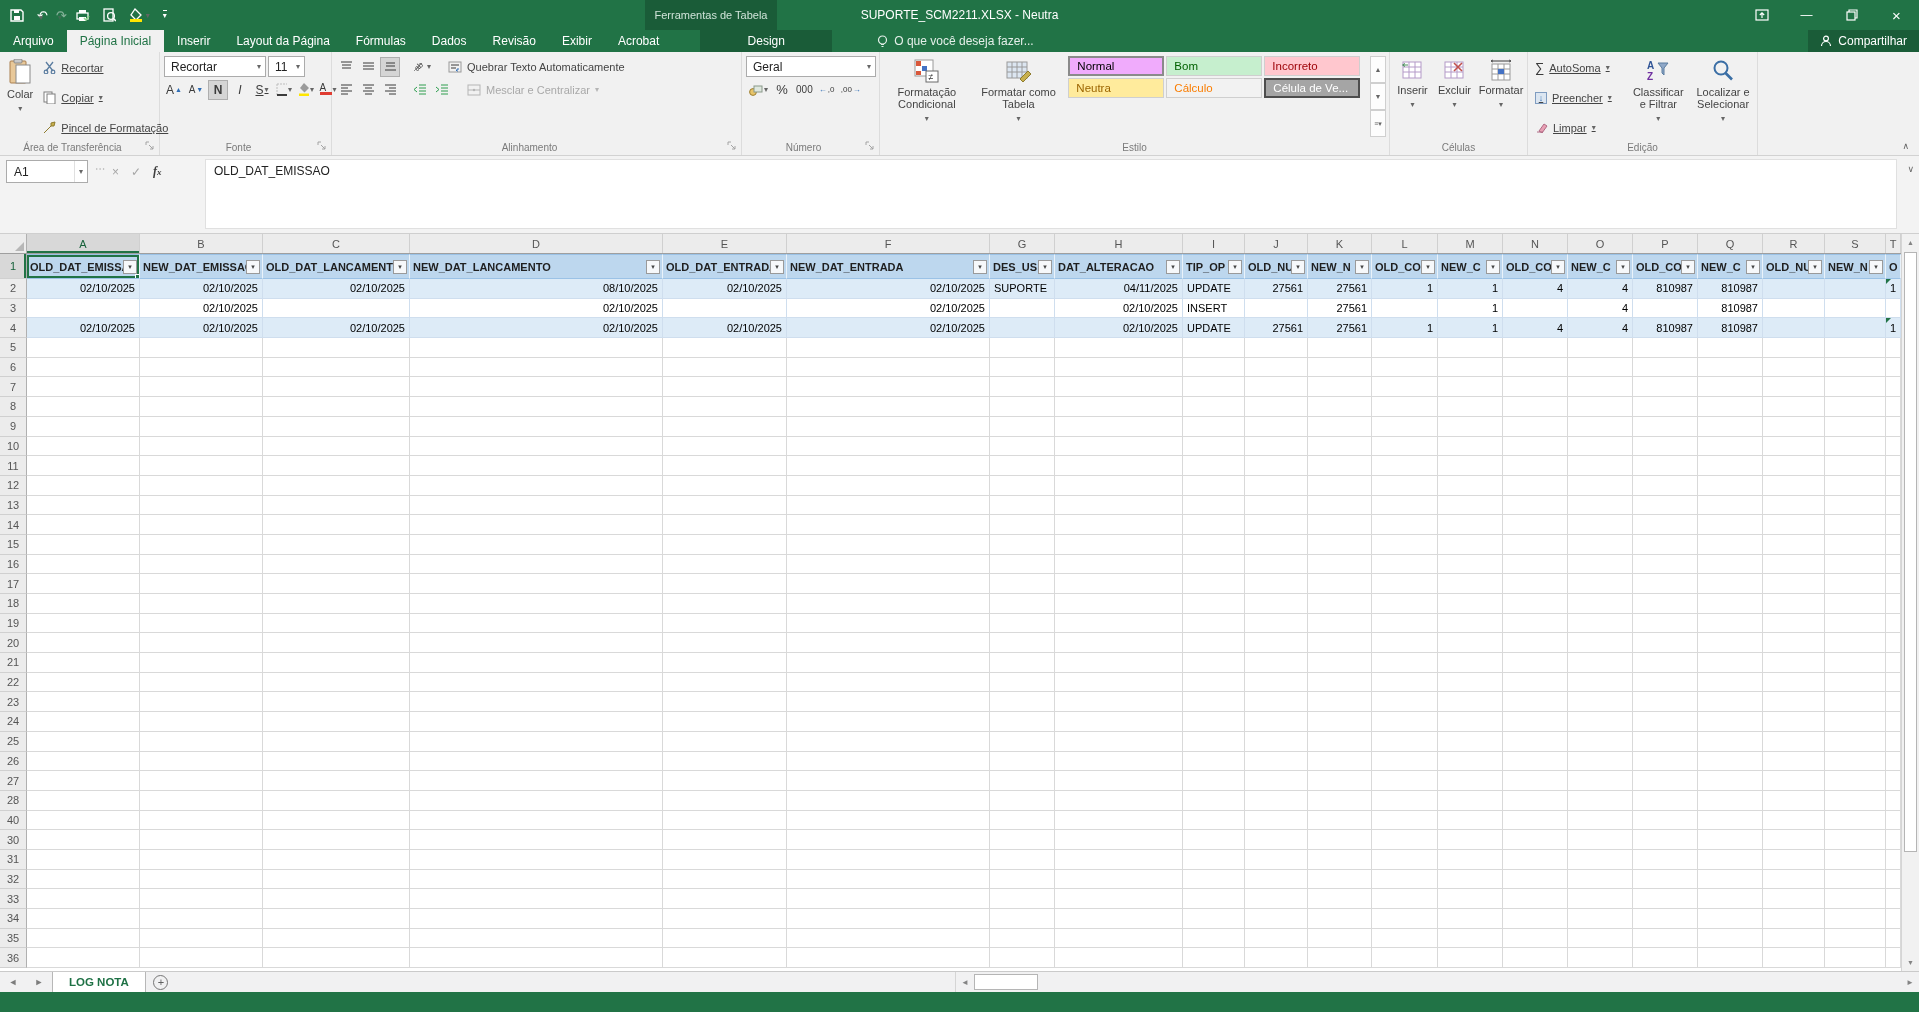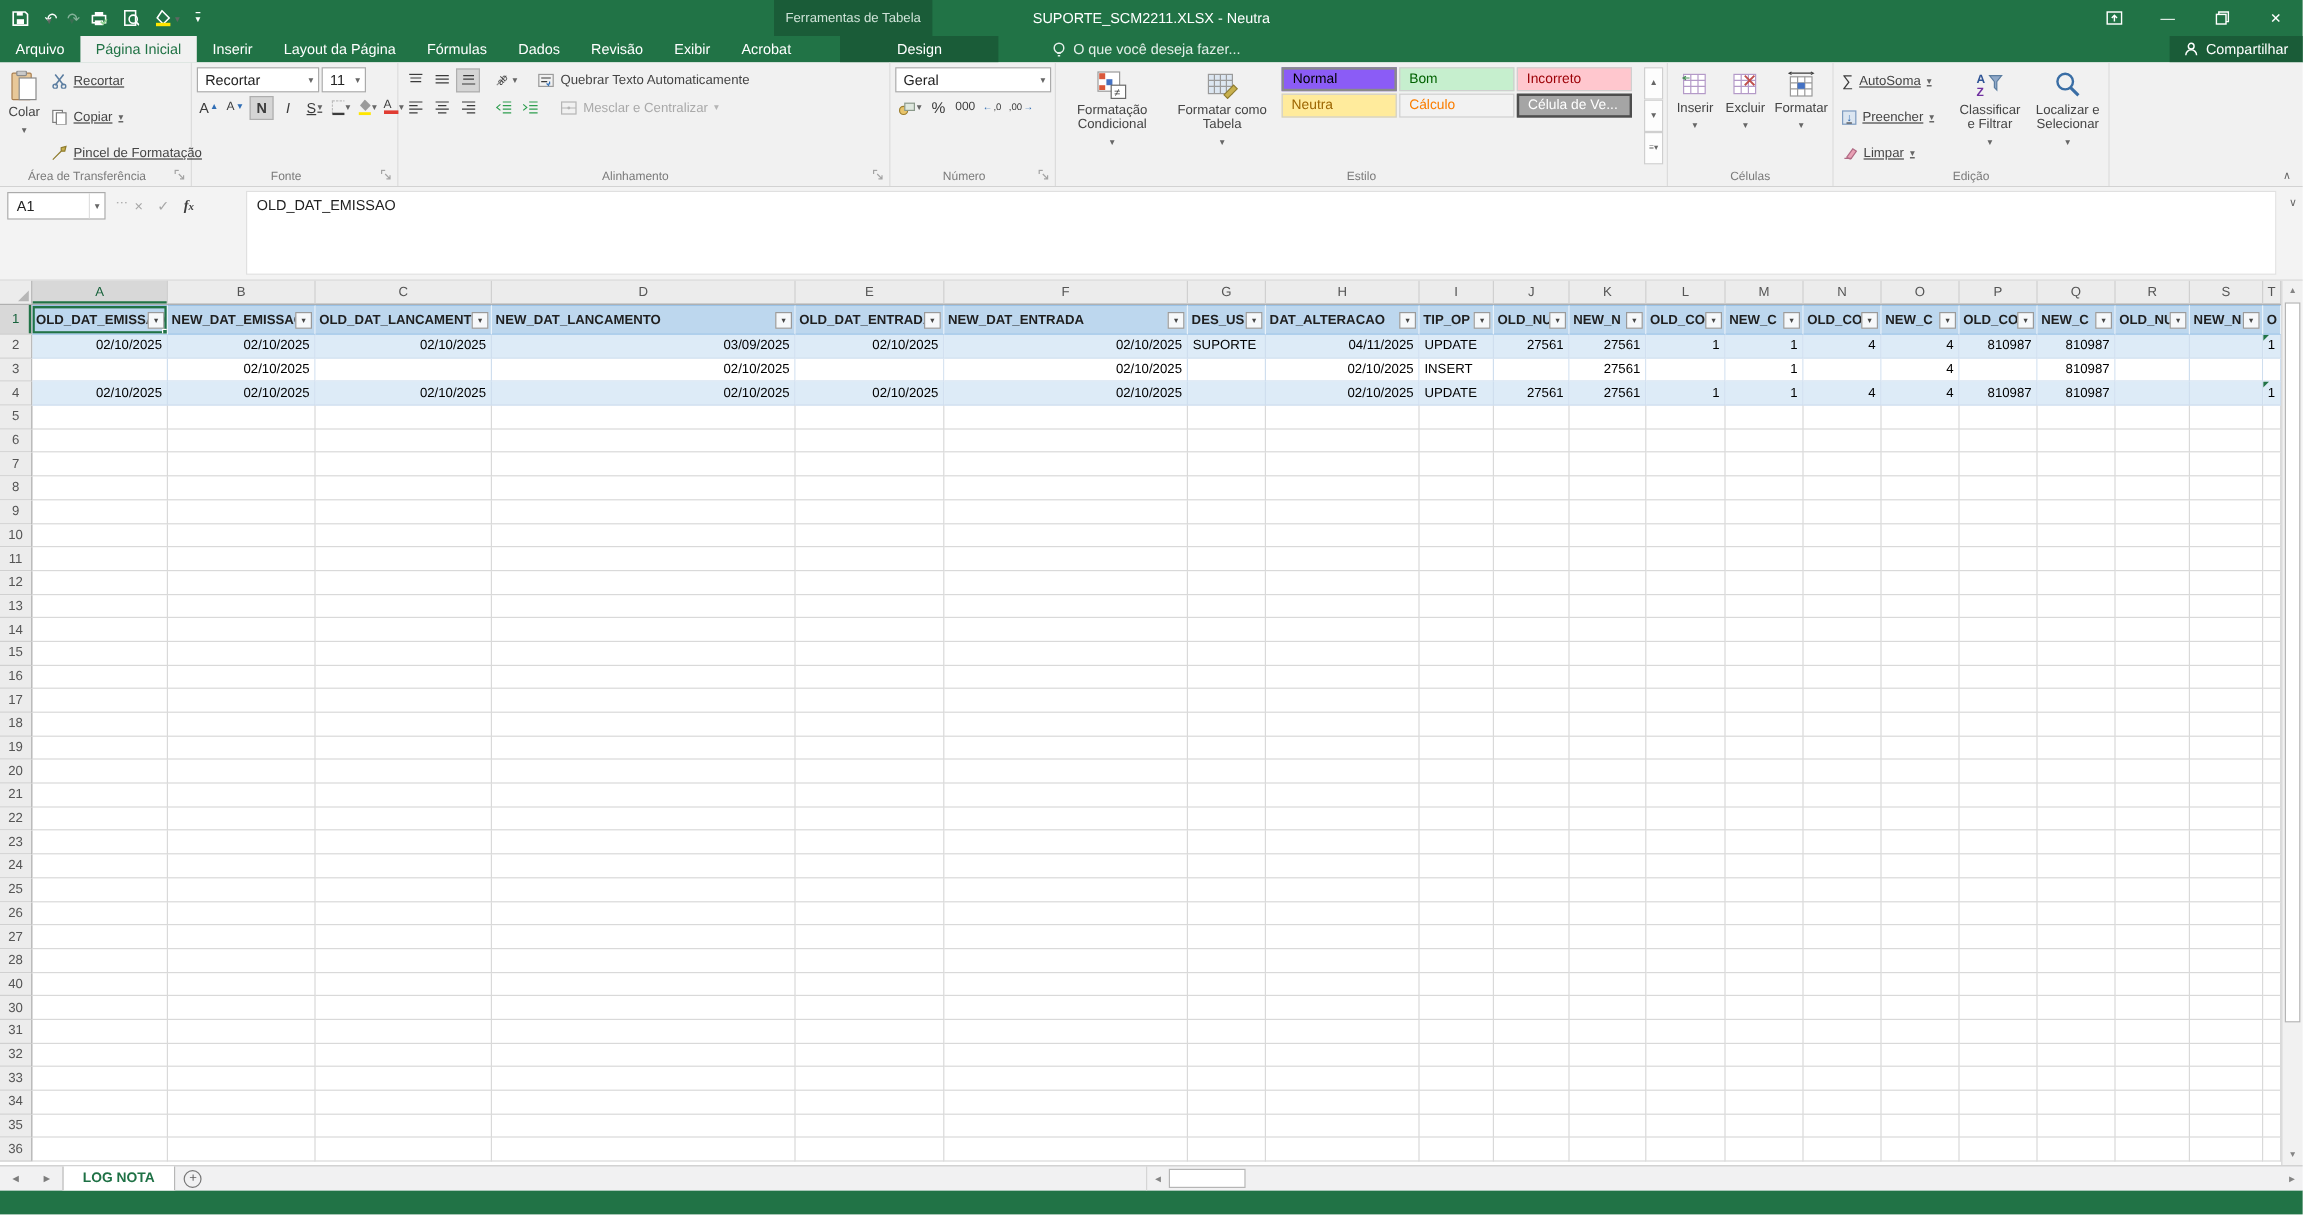--- a/index.html
+++ b/index.html
@@ -453,21 +453,21 @@
           <svg width="26" height="24">
               <rect x="1" y="3" width="20" height="16" fill="#dce6f1" stroke="#9a9a9a"></rect>
               <path d="M1 8 h20 M1 13 h20 M6 3 v16 M11 3 v16 M16 3 v16" stroke="#9a9a9a"></path>
               <path d="M14 20 L22 12 l3 3 -8 8 z" fill="#c8b04e" stroke="#8f7c2e"></path>
             </svg>
         </span>
         <span>Formatar como Tabela</span>
           <span class="caret">▾</span>
       </div>
       <div style="display:flex;flex-wrap:wrap;width:300px;align-content:flex-start;">
-        <div class="stylecell sel" style="background: #8b5cf6; color: rgb(0, 0, 0);">Normal</div>
+        <div class="stylecell sel" style="background: #f0abfc; color: rgb(0, 0, 0);">Normal</div>
         <div class="stylecell" style="background: rgb(198, 239, 206); color: rgb(0, 97, 0);">Bom</div>
         <div class="stylecell" style="background: rgb(255, 199, 206); color: rgb(156, 0, 6);">Incorreto</div>
         <div class="stylecell" style="background: rgb(255, 235, 156); color: rgb(156, 101, 0);">Neutra</div>
         <div class="stylecell" style="background: rgb(242, 242, 242); color: rgb(250, 125, 0);">Cálculo</div>
         <div class="stylecell darkb" style="background: rgb(165, 165, 165); color: rgb(255, 255, 255);">Célula de Ve...</div>
       </div>
       <div class="galscroll">
         <div>▲</div>
         <div>▼</div>
         <div style="flex-direction:column;line-height:3px;">≡▾</div>
@@ -702,21 +702,21 @@
           <div class="tcell dc" style="width: 113px;">
             <div class="cv">02/10/2025</div>
           </div>
           <div class="tcell dc" style="width: 123px;">
             <div class="cv">02/10/2025</div>
           </div>
           <div class="tcell dc" style="width: 147px;">
             <div class="cv">02/10/2025</div>
           </div>
           <div class="tcell dc" style="width: 253px;">
-            <div class="cv">03/09/2025</div>
+            <div class="cv">08/10/2025</div>
           </div>
           <div class="tcell dc" style="width: 124px;">
             <div class="cv">02/10/2025</div>
           </div>
           <div class="tcell dc" style="width: 203px;">
             <div class="cv">02/10/2025</div>
           </div>
           <div class="tcell dc" style="width: 65px;">
             <div class="cv lft">SUPORTE</div>
           </div>

